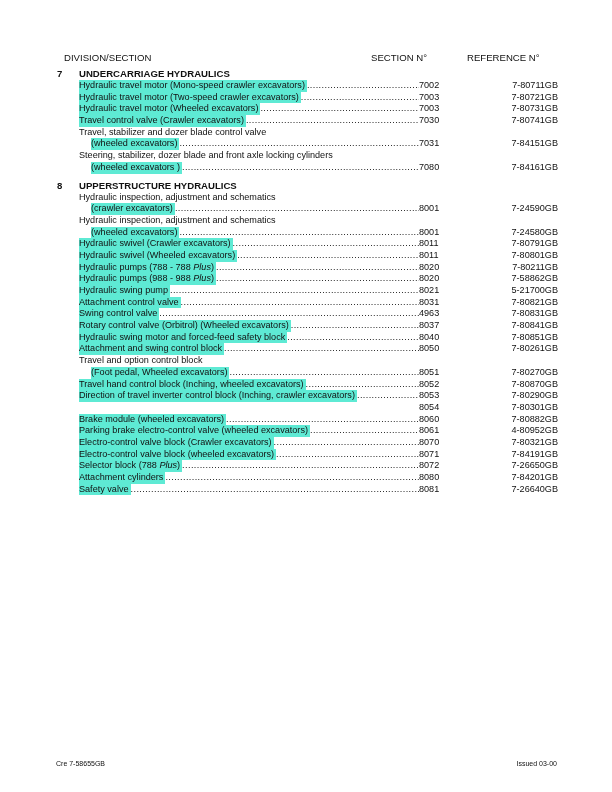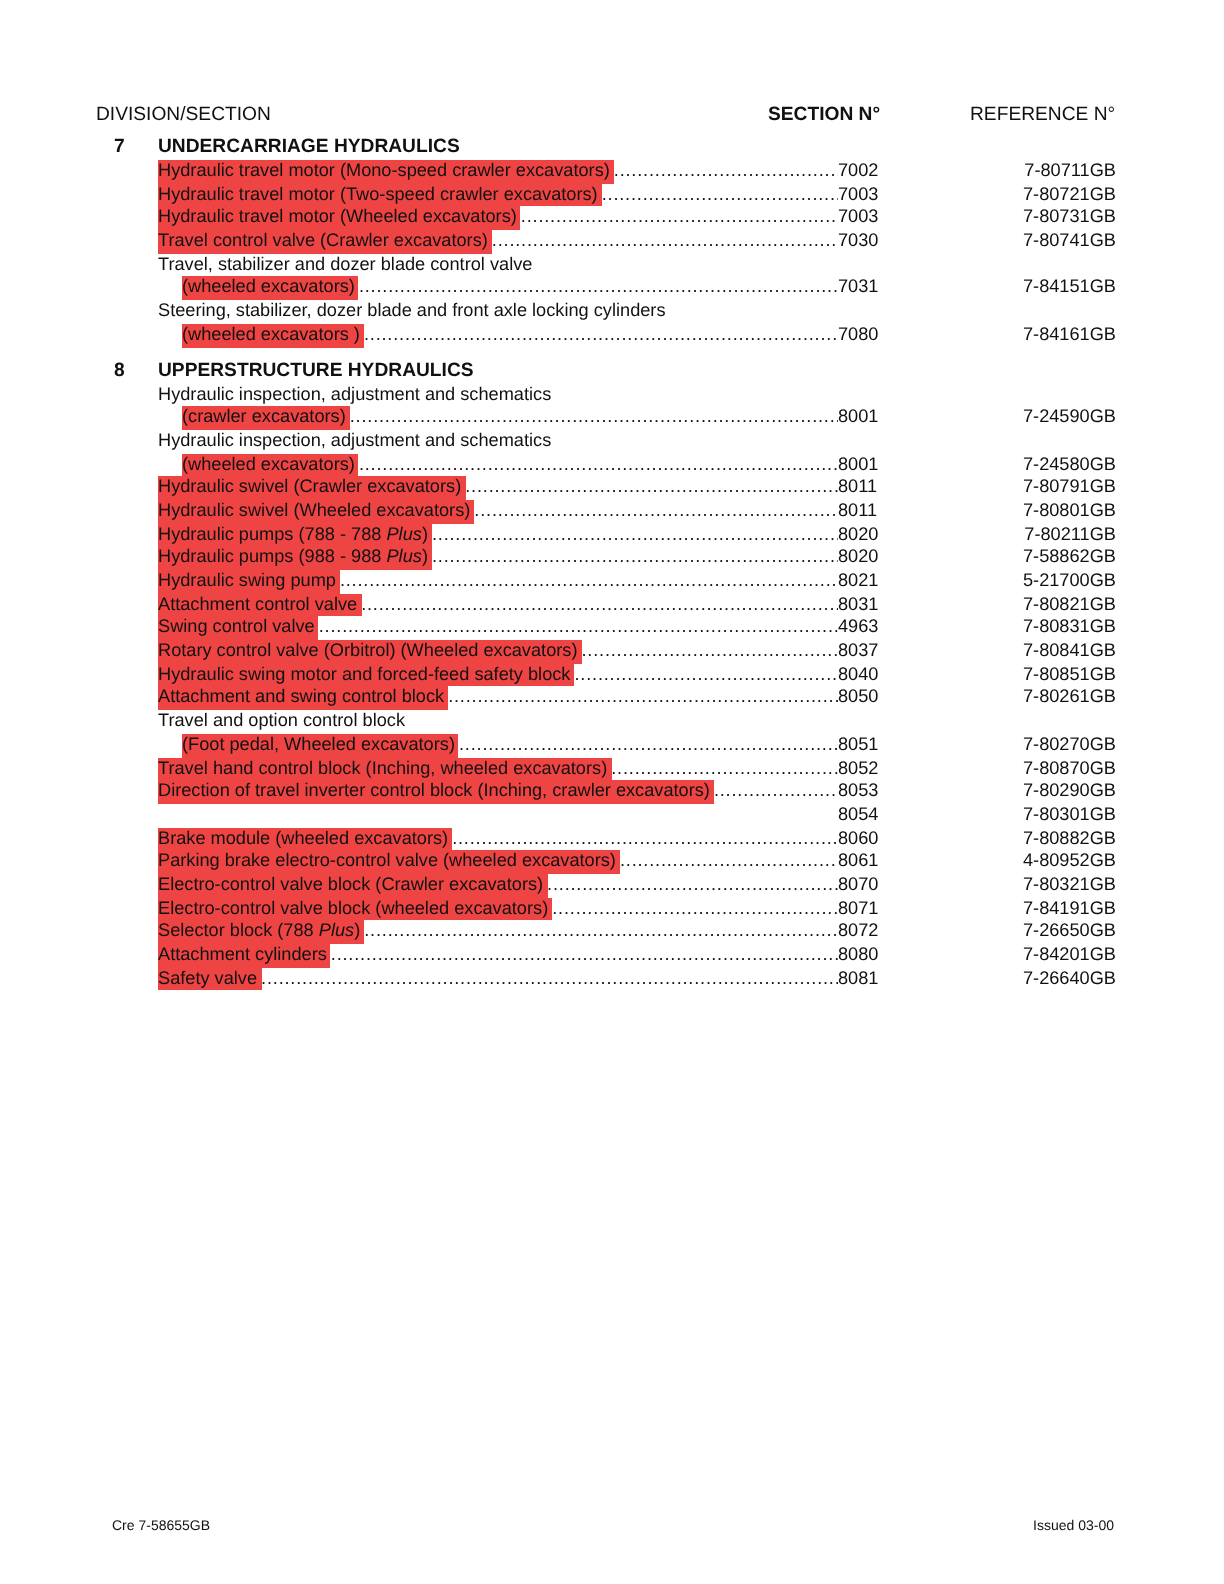--- a/index.html
+++ b/index.html
@@ -1,36 +1,36 @@
 <!DOCTYPE html>
 <html><head>
 <meta charset="utf-8">
 <style>
   html, body { margin: 0; padding: 0; background: #ffffff; }
   body {
     width: 612px; height: 792px; position: relative; overflow: hidden;
     font-family: "Liberation Sans", sans-serif; color: #111; font-size: 9.1px;
   }
   .hdr { position: absolute; top: 52px; font-size: 9.6px; }
-  .hdr.div { left: 48px; }
-  .hdr.sec { left: 384px; font-weight: bold; }
-  .hdr.ref { left: 485px; }
+  .hdr.div { left: 64px; }
+  .hdr.sec { left: 371px; }
+  .hdr.ref { left: 467px; }
   .content { position: absolute; left: 0; top: 68px; width: 612px; }
   .group { margin-bottom: 6px; }
   .ghead { position: relative; height: 12px; font-weight: bold; font-size: 9.6px; }
   .gnum { position: absolute; left: 57px; top: 0; }
   .gtitle { position: absolute; left: 79px; top: 0; }
   .row { position: relative; height: 11.7px; line-height: 11.7px; }
   .row .label { position: absolute; left: 79px; top: 0; }
   .row .leader {
     position: absolute; top: 0; left: 79px; width: 340px;
     display: flex; white-space: nowrap; overflow: hidden;
   }
   .row.indent .leader { left: 91px; width: 328px; justify-content: flex-end; }
-  .leader .txt { background: #ef4444; padding-right: 2px; flex: none; }
+  .leader .txt { background: #5eead4; padding-right: 2px; flex: none; }
   .leader .dots { flex: 1; overflow: hidden; white-space: nowrap; letter-spacing: 0.4px; }
   .leader .dots::after { content: "................................................................................................................................................................................................"; }
   .row .sec { position: absolute; left: 419px; top: 0; }
   .row .ref { position: absolute; right: 54px; top: 0; text-align: center; }
   .footer { position: absolute; top: 760px; font-size: 7px; }
   .footer.left { left: 56px; }
   .footer.right { right: 55px; }
   i { font-style: italic; }
 </style>
 </head>

